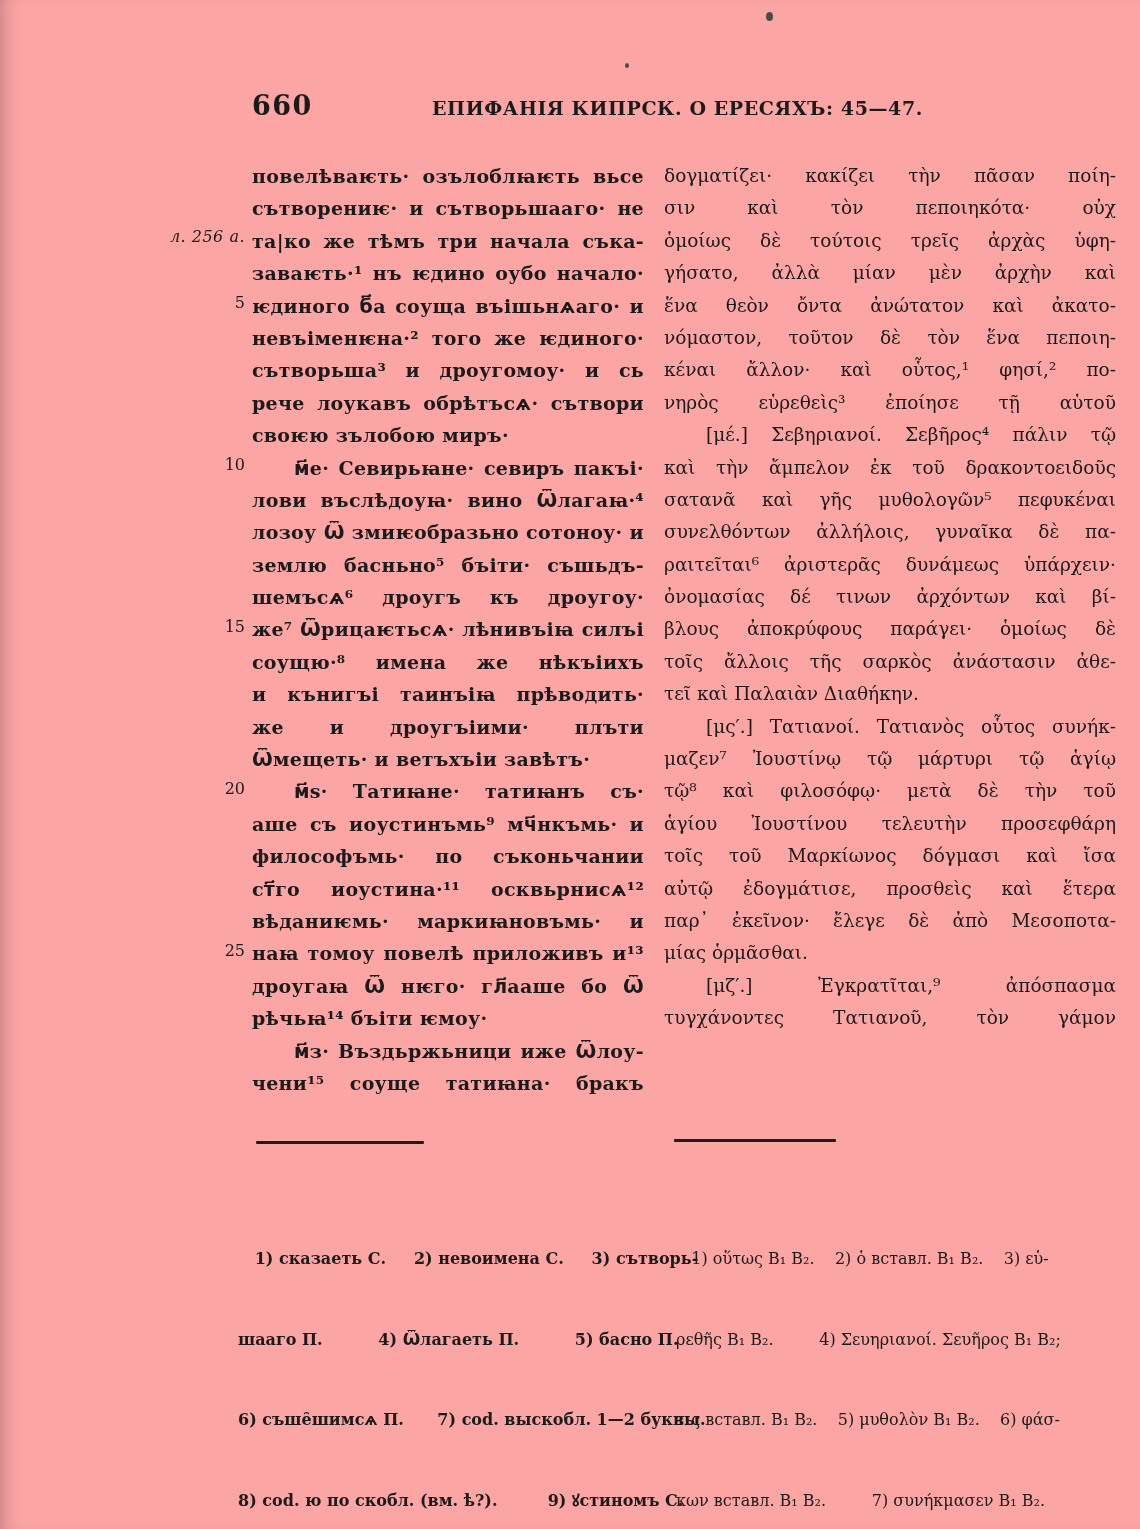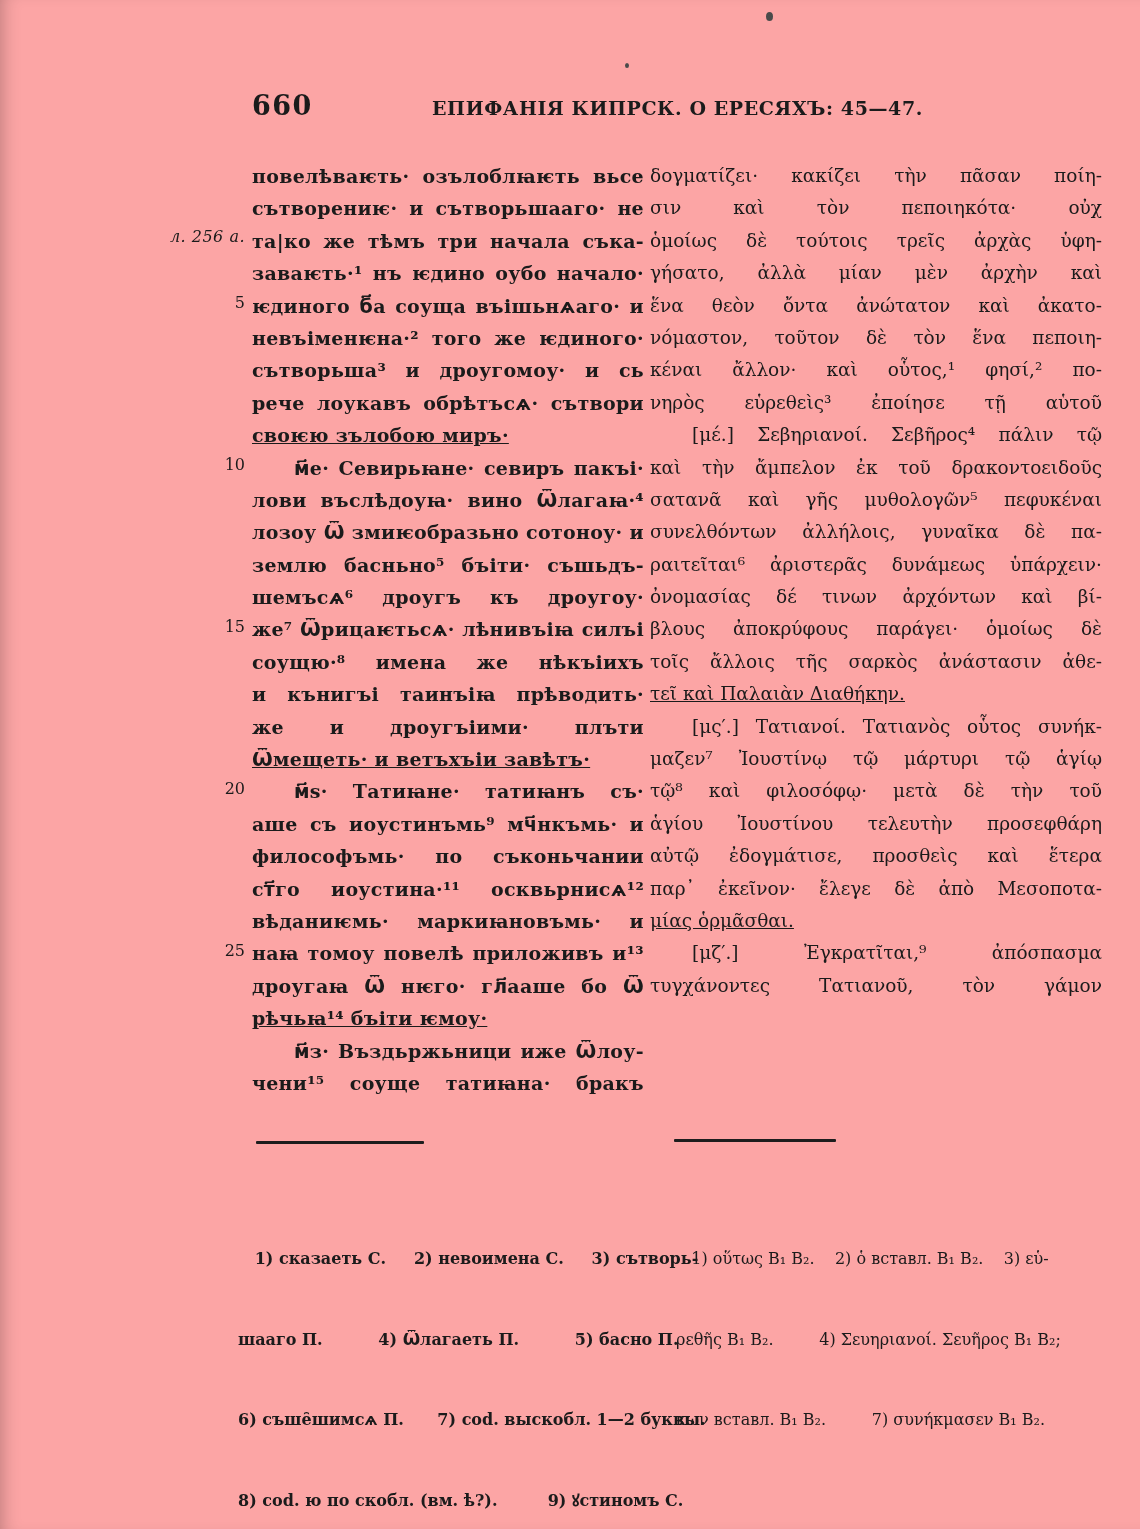--- a/index.html
+++ b/index.html
@@ -6,25 +6,25 @@
   .page{position:relative;width:1140px;height:1529px;background:#fca5a5;
         font-family:"DejaVu Serif","DejaVu Sans",serif;color:#1b1b1b;overflow:hidden;
         box-shadow:inset 14px 0 20px -14px rgba(0,0,0,.30);}
 
   .pageno{position:absolute;left:252px;top:90px;font-size:27px;font-weight:700;letter-spacing:1.5px;}
   .runhead{position:absolute;left:255px;top:97px;width:845px;text-align:center;
            font-size:19px;font-weight:700;letter-spacing:0.6px;}
 
   .col{position:absolute;top:160px;}
   .col-slav{left:252px;width:392px;font-size:19px;font-weight:700;letter-spacing:0.3px;}
-  .col-greek{left:650px;width:452px;font-size:18.5px;}
+  .col-greek{left:664px;width:452px;font-size:18.5px;}
   .ln{height:32.4px;line-height:32.4px;overflow:hidden;
       text-align:justify;text-align-last:justify;}
   .ln.ind{padding-left:42px;}
-  .ln.end{text-align-last:left;text-decoration:underline;}
+  .ln.end{text-align-last:left;}
 
   .marg{position:absolute;left:148px;width:97px;text-align:right;font-size:16px;}
   .marg.folio{font-style:italic;letter-spacing:0.5px;}
 
   .rule{position:absolute;height:3px;background:#1d1d1d;border-radius:1px;}
 
   .fnote{position:absolute;font-size:16px;line-height:26.9px;white-space:pre;}
   .fn-slav{font-weight:600;}
 
   .speck{position:absolute;background:#4a4a4a;border-radius:50%;}
@@ -94,20 +94,21 @@
     <div class="ln">συνελθόντων ἀλλήλοις, γυναῖκα δὲ πα-</div>
     <div class="ln">ραιτεῖται⁶ ἀριστερᾶς δυνάμεως ὑπάρχειν·</div>
     <div class="ln">ὀνομασίας δέ τινων ἀρχόντων καὶ βί-</div>
     <div class="ln">βλους ἀποκρύφους παράγει· ὁμοίως δὲ</div>
     <div class="ln">τοῖς ἄλλοις τῆς σαρκὸς ἀνάστασιν ἀθε-</div>
     <div class="ln end">τεῖ καὶ Παλαιὰν Διαθήκην.</div>
     <div class="ln ind">[μς′.] Τατιανοί. Τατιανὸς οὗτος συνήκ-</div>
     <div class="ln">μαζεν⁷ Ἰουστίνῳ τῷ μάρτυρι τῷ ἁγίῳ</div>
     <div class="ln">τῷ⁸ καὶ φιλοσόφῳ· μετὰ δὲ τὴν τοῦ</div>
     <div class="ln">ἁγίου Ἰουστίνου τελευτὴν προσεφθάρη</div>
+    <div class="ln">τοῖς τοῦ Μαρκίωνος δόγμασι καὶ ἴσα</div>
     <div class="ln">αὐτῷ ἐδογμάτισε, προσθεὶς καὶ ἕτερα</div>
     <div class="ln">παρ᾽ ἐκεῖνον· ἔλεγε δὲ ἀπὸ Μεσοποτα-</div>
     <div class="ln end">μίας ὁρμᾶσθαι.</div>
     <div class="ln ind">[μζ′.] Ἐγκρατῖται,⁹ ἀπόσπασμα</div>
     <div class="ln">τυγχάνοντες Τατιανοῦ, τὸν γάμον</div>
   </div>
 
   <div class="rule" style="left:256px;top:1141px;width:168px;"></div>
   <div class="rule" style="left:674px;top:1139px;width:162px;"></div>
 
@@ -117,18 +118,19 @@
     <div>6) съше̑шимсѧ П.      7) cod. выскобл. 1—2 буквы.</div>
     <div>8) cod. ю по скобл. (вм. ѣ?).         9) ꙋстиномъ С.</div>
     
     
     
   </div>
 
   <div class="fnote" style="left:676px;top:1192px;width:436px;">
     <div>   1) οὕτως B₁ B₂.    2) ὁ вставл. B₁ B₂.    3) εὑ-</div>
     <div>ρεθῆς B₁ B₂.         4) Σευηριανοί. Σευῆρος B₁ B₂;</div>
+    <div>τις вставл. B₁ B₂.    5) μυθολὸν B₁ B₂.    6) φάσ-</div>
     <div>κων вставл. B₁ B₂.         7) συνήκμασεν B₁ B₂.</div>
     
     
   </div>
 
 </div>
 
 </body></html>

